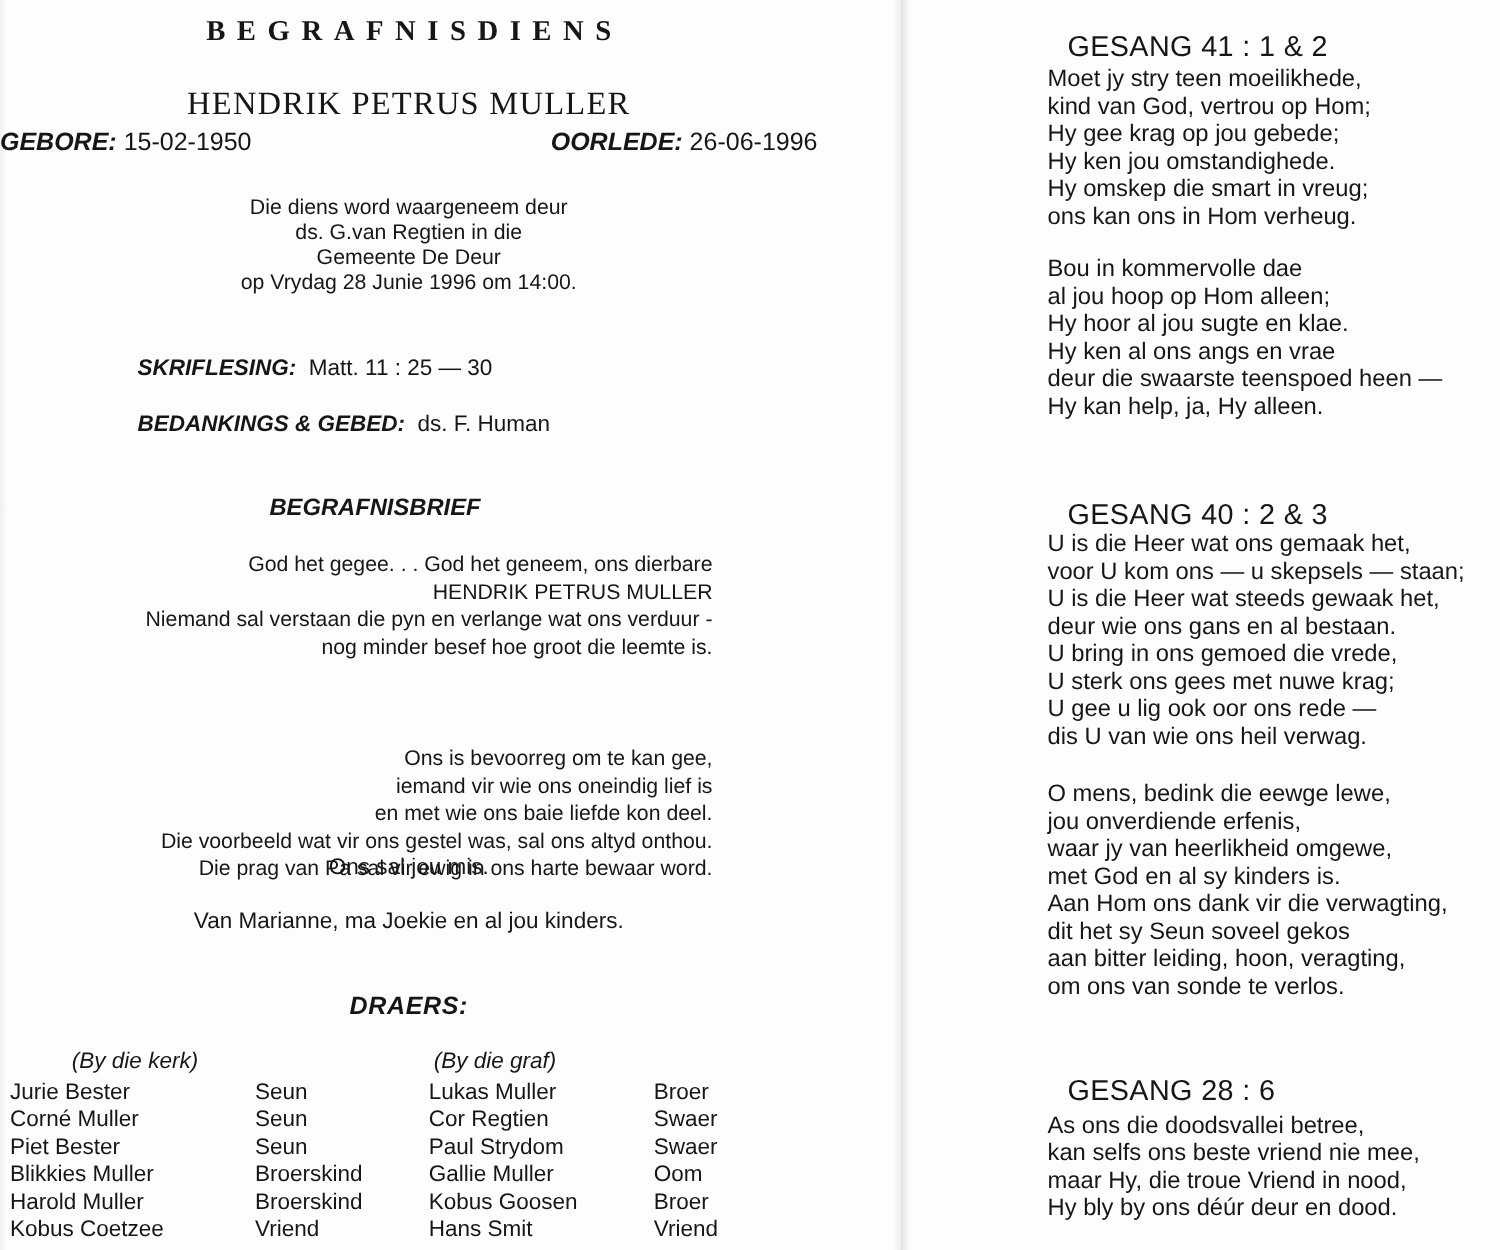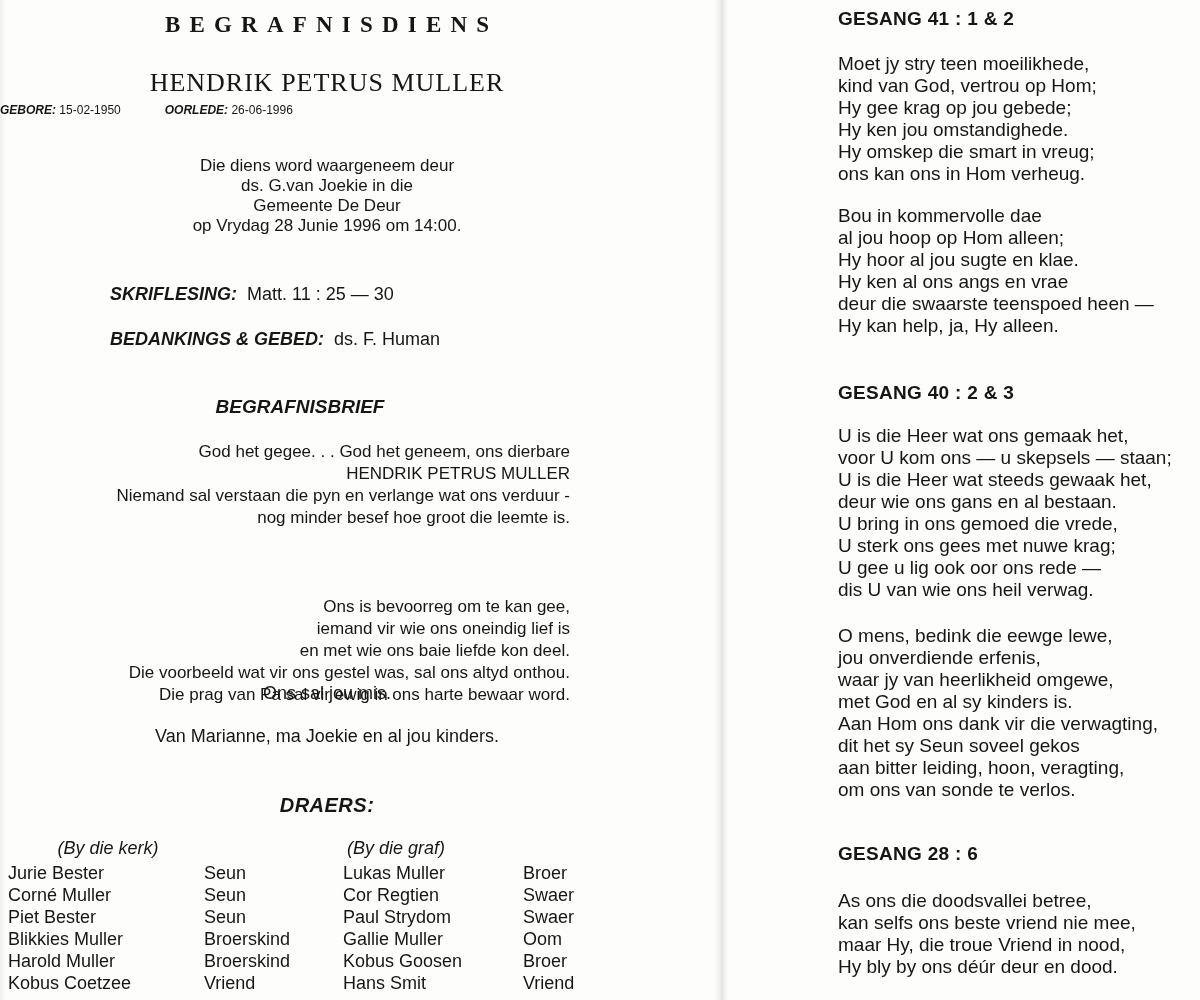--- a/index.html
+++ b/index.html
@@ -26,21 +26,21 @@
   .title{
     top:12px;margin:0;
     font-family:"Liberation Serif","DejaVu Serif",serif;
     font-size:23px;font-weight:600;letter-spacing:0.40em;text-indent:0.40em;
   }
   .deceased-name{
     top:68px;margin:0;
     font-family:"Liberation Serif","DejaVu Serif",serif;
     font-size:26px;font-weight:normal;letter-spacing:1px;
   }
-  .dates{top:103px;display:flex;justify-content:flex-start;gap:44px;font-size:12px;white-space:nowrap;}
+  .dates{top:103px;display:flex;justify-content:space-between;gap:44px;font-size:20px;white-space:nowrap;}
   .lbl{font-weight:bold;font-style:italic;}
   .service{top:156px;font-size:17px;line-height:20px;}
   .rubric{white-space:nowrap;font-size:18px;}
   .rubric.skrif{top:284px;left:110px;}
   .rubric.bedank{top:329px;left:110px;}
   .brief-heading{top:396px;left:0;width:600px;text-align:center;font-size:19px;font-weight:bold;font-style:italic;margin:0;}
   .brief{top:441px;font-size:17px;line-height:22px;}
   .tribute{top:552px;font-size:17px;line-height:22px;margin-top:44px;}
   .mis{top:683px;font-size:18px;}
   .van{top:726px;font-size:18px;}
@@ -48,21 +48,21 @@
   .bearers{top:838px;left:0;width:700px;height:160px;}
   .bearer-hdr{position:absolute;top:0;width:212px;text-align:center;font-style:italic;font-size:18px;white-space:nowrap;}
   .bearer-hdr.kerk{left:2px;}
   .bearer-hdr.graf{left:290px;}
   .bearer-col{position:absolute;top:24px;font-size:18px;line-height:22px;}
   .bearer-col.kerk{left:8px;}
   .bearer-col.graf{left:343px;}
   .brow{display:grid;white-space:nowrap;}
   .bearer-col.kerk .brow{grid-template-columns:196px auto;}
   .bearer-col.graf .brow{grid-template-columns:180px auto;}
-  .hymn-heading{margin:0;font-size:19px;font-weight:bold;white-space:nowrap;letter-spacing:0.3px;}
+  .hymn-heading{margin:16px;font-size:23px;font-weight:normal;white-space:nowrap;letter-spacing:0.3px;}
   .stanza{font-size:19px;line-height:22px;white-space:nowrap;}
   .h1{top:8px;} .s1{top:53px;} .s2{top:205px;}
   .h2{top:382px;} .s3{top:425px;} .s4{top:625px;}
   .h3{top:843px;} .s5{top:890px;}
 </style>
 </head>
 <body>
 
 <div id="scan">
   <div class="edge"></div>
@@ -71,21 +71,21 @@
     <h1 class="abs lp-center title">BEGRAFNISDIENS</h1>
     <h2 class="abs lp-center deceased-name">HENDRIK PETRUS MULLER</h2>
 
     <div class="abs lp-center dates">
       <span><span class="lbl">GEBORE:</span>&nbsp;<span>15-02-1950</span></span>
       <span><span class="lbl">OORLEDE:</span>&nbsp;<span>26-06-1996</span></span>
     </div>
 
     <div class="abs lp-center service">
         <div>Die diens word waargeneem deur</div>
-        <div>ds. G.van Joekie in die</div>
+        <div>ds. G.van Regtien in die</div>
         <div>Gemeente De Deur</div>
         <div>op Vrydag 28 Junie 1996 om 14:00.</div>
       </div>
 
     <div class="abs rubric skrif">
       <span class="lbl">SKRIFLESING:</span>&nbsp;&nbsp;<span>Matt. 11 : 25 — 30</span>
     </div>
     <div class="abs rubric bedank">
       <span class="lbl">BEDANKINGS &amp; GEBED:</span>&nbsp;&nbsp;<span>ds. F. Human</span>
     </div>

